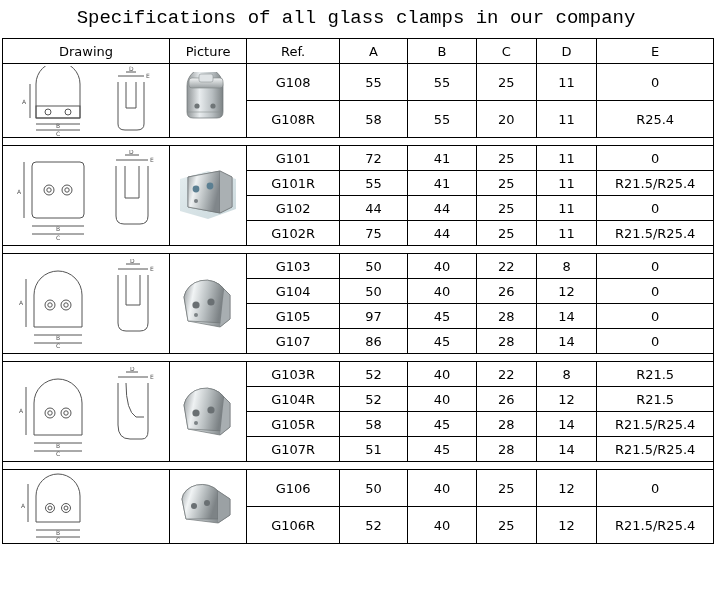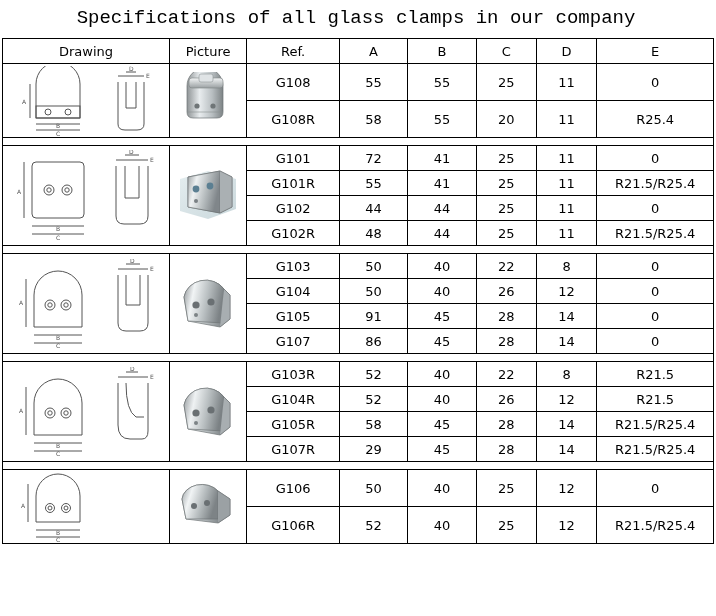--- a/index.html
+++ b/index.html
@@ -259,21 +259,21 @@
     <tr>
       <td class="ref" style="height:24px">G102</td>
       <td class="num">44</td>
       <td class="num">44</td>
       <td class="num">25</td>
       <td class="num">11</td>
       <td class="e">0</td>
     </tr>
     <tr>
       <td class="ref" style="height:24px">G102R</td>
-      <td class="num">48</td>
+      <td class="num">75</td>
       <td class="num">44</td>
       <td class="num">25</td>
       <td class="num">11</td>
       <td class="e">R21.5/R25.4</td>
     </tr>
 
     <tr class="spacer">
       <td colspan="8"></td>
     </tr>
 
@@ -335,21 +335,21 @@
     <tr>
       <td class="ref" style="height:24px">G104</td>
       <td class="num">50</td>
       <td class="num">40</td>
       <td class="num">26</td>
       <td class="num">12</td>
       <td class="e">0</td>
     </tr>
     <tr>
       <td class="ref" style="height:24px">G105</td>
-      <td class="num">91</td>
+      <td class="num">97</td>
       <td class="num">45</td>
       <td class="num">28</td>
       <td class="num">14</td>
       <td class="e">0</td>
     </tr>
     <tr>
       <td class="ref" style="height:24px">G107</td>
       <td class="num">86</td>
       <td class="num">45</td>
       <td class="num">28</td>
@@ -427,21 +427,21 @@
     <tr>
       <td class="ref" style="height:24px">G105R</td>
       <td class="num">58</td>
       <td class="num">45</td>
       <td class="num">28</td>
       <td class="num">14</td>
       <td class="e">R21.5/R25.4</td>
     </tr>
     <tr>
       <td class="ref" style="height:24px">G107R</td>
-      <td class="num">29</td>
+      <td class="num">51</td>
       <td class="num">45</td>
       <td class="num">28</td>
       <td class="num">14</td>
       <td class="e">R21.5/R25.4</td>
     </tr>
 
     <tr class="spacer">
       <td colspan="8"></td>
     </tr>
 

